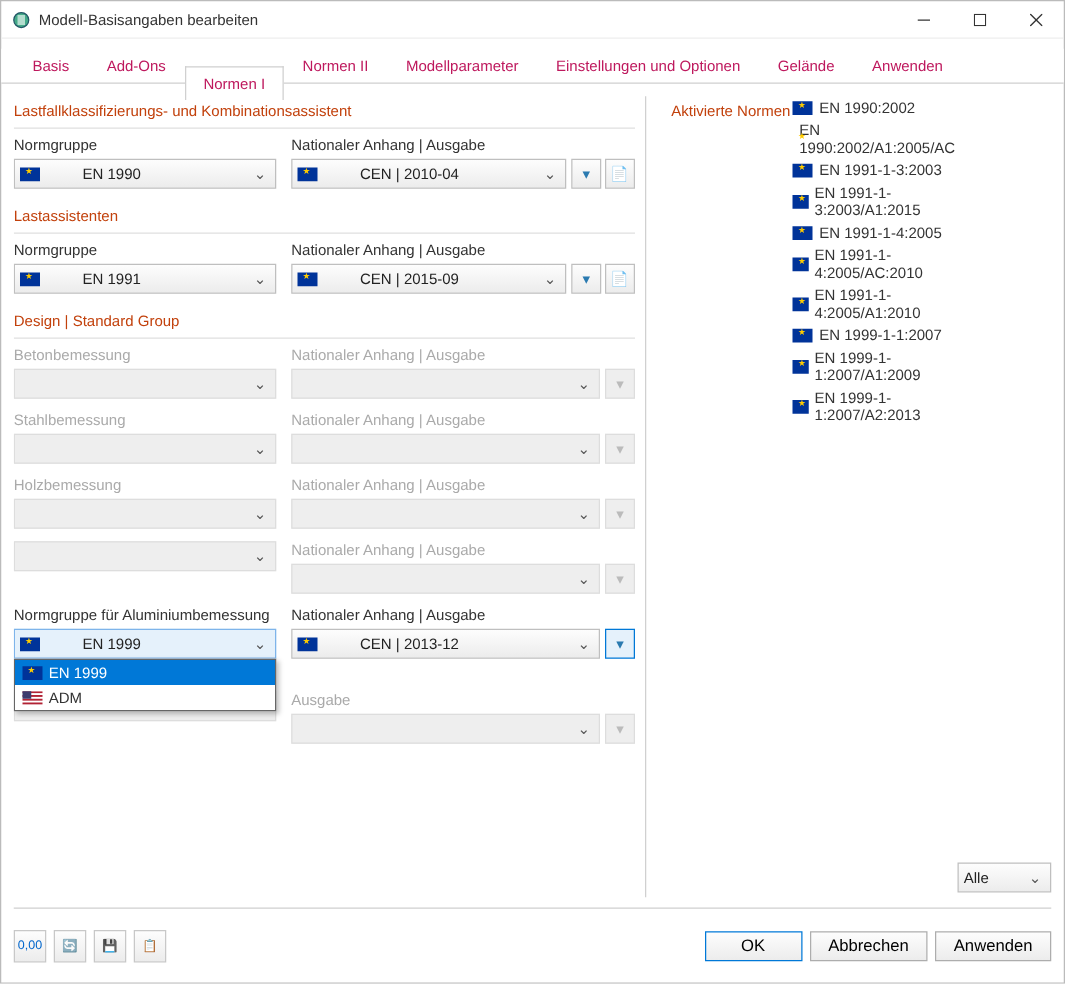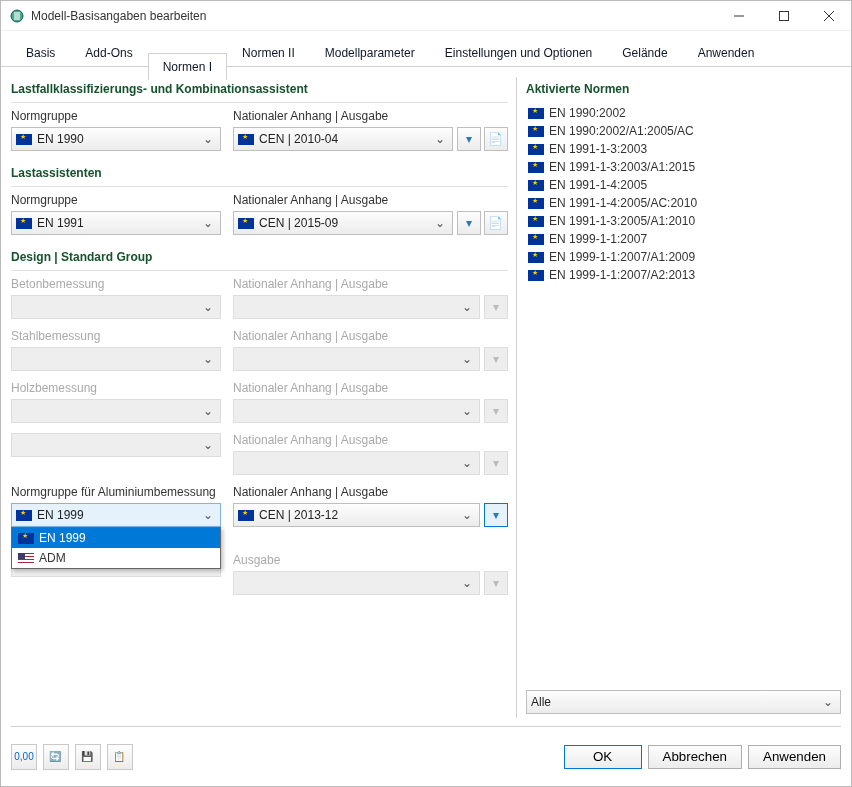--- a/index.html
+++ b/index.html
@@ -3,32 +3,32 @@
 <meta charset="utf-8">
 <style>
   * { box-sizing: border-box; font-family: "Segoe UI", Tahoma, sans-serif; }
   body { margin: 0; background: #fff; font-size: 12px; color: #333; }
   .window { width: 852px; height: 787px; border: 1px solid #bbb; display: flex; flex-direction: column; background: #fff; }
   .titlebar { height: 30px; display: flex; align-items: center; padding: 0 0 0 8px; border-bottom: 1px solid #eee; }
   .titlebar .app-icon { width: 16px; height: 16px; margin-right: 6px; }
   .titlebar .title { flex: 1; font-size: 12px; }
   .titlebar .winbtn { width: 45px; height: 29px; display: flex; align-items: center; justify-content: center; }
   .tabs { display: flex; border-bottom: 1px solid #d0d0d0; background: #fff; padding: 0 10px; margin-top: 8px; }
-  .tab { padding: 6px 14px; border: 1px solid transparent; border-bottom: none; color: #0f172a; cursor: pointer; }
+  .tab { padding: 6px 14px; border: 1px solid transparent; border-bottom: none; color: #be185d; cursor: pointer; }
   .tab.active { border-color: #d0d0d0; background: #fff; position: relative; top: 14px; }
   .content { flex: 1; display: flex; padding: 10px 10px 0 10px; gap: 0; overflow: hidden; }
   .left { flex: 1; padding-right: 8px; overflow-y: auto; }
-  .right { width: 325px; border-left: 1px solid #d0d0d0; padding-left: 9px; display: flex; flex-direction: column; }
-  .section-title { color: #14532d; font-weight: 700; padding: 5px 0 6px 0; border-bottom: 1px solid #e0e0e0; margin-bottom: 6px; }
+  .right { width: 325px; border-left: 1px solid #d0d0d0; padding-left: 20px; display: flex; }
+  .section-title { color: #c2410c; font-weight: 400; padding: 5px 0 6px 0; border-bottom: 1px solid #e0e0e0; margin-bottom: 6px; }
   .row2 { display: flex; gap: 12px; margin-bottom: 10px; }
   .col { flex: 1; position: relative; }
   .col.narrow { flex: 0 0 210px; }
   .lbl { font-size: 12px; color: #333; margin-bottom: 4px; display: block; }
   .lbl.disabled { color: #aaa; }
-  .combo { height: 24px; border: 1px solid #bfbfbf; background: linear-gradient(#fdfdfd,#ececec); display: flex; align-items: center; padding: 0 4px; position: relative; }
+  .combo { height: 24px; border: 1px solid #bfbfbf; background: linear-gradient(#fdfdfd,#ececec); display: flex; align-items: center; padding: 0 4px; position: relative; gap: 29px; }
   .combo.disabled { background: #eee; border-color: #ddd; }
   .combo .flag { width: 16px; height: 11px; margin-right: 5px; display: inline-block; }
   .combo .val { flex: 1; font-size: 12px; color: #222; }
   .combo.disabled .val { color: #aaa; }
   .combo .caret { width: 16px; text-align: center; color: #555; }
   .combo.open { border-color: #7eb4ea; background: #e5f1fb; }
   .ctrls { display: flex; gap: 3px; margin-left: 4px; }
   .iconbtn { width: 24px; height: 24px; border: 1px solid #bfbfbf; background: linear-gradient(#fdfdfd,#ececec); display: flex; align-items: center; justify-content: center; }
   .iconbtn.disabled { background: #eee; border-color: #ddd; color: #bbb; }
   .iconbtn.active { border-color: #0078d7; background: #e5f1fb; }
@@ -340,21 +340,21 @@
         <div class="norm-item">
             <span class="flag flag-eu"></span>
             <span>EN 1991-1-4:2005</span>
           </div>
         <div class="norm-item">
             <span class="flag flag-eu"></span>
             <span>EN 1991-1-4:2005/AC:2010</span>
           </div>
         <div class="norm-item">
             <span class="flag flag-eu"></span>
-            <span>EN 1991-1-3:2005/A1:2010</span>
+            <span>EN 1991-1-4:2005/A1:2010</span>
           </div>
         <div class="norm-item">
             <span class="flag flag-eu"></span>
             <span>EN 1999-1-1:2007</span>
           </div>
         <div class="norm-item">
             <span class="flag flag-eu"></span>
             <span>EN 1999-1-1:2007/A1:2009</span>
           </div>
         <div class="norm-item">

